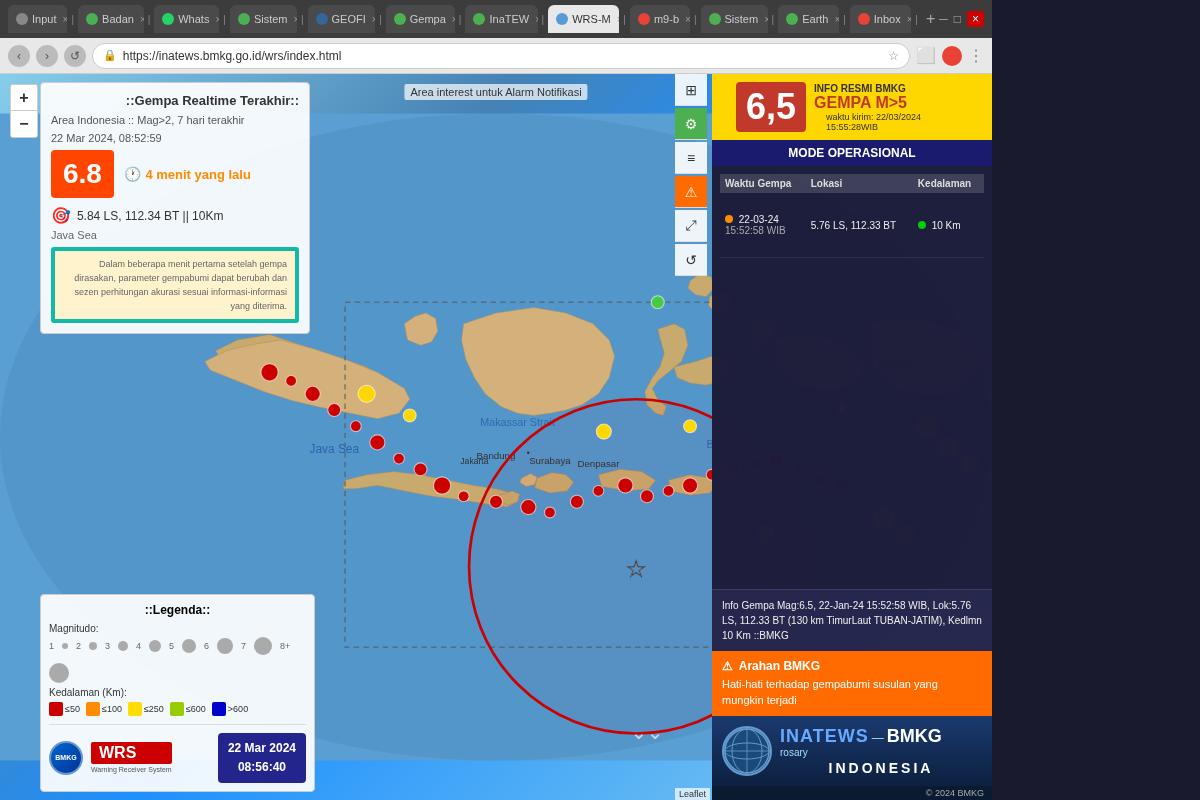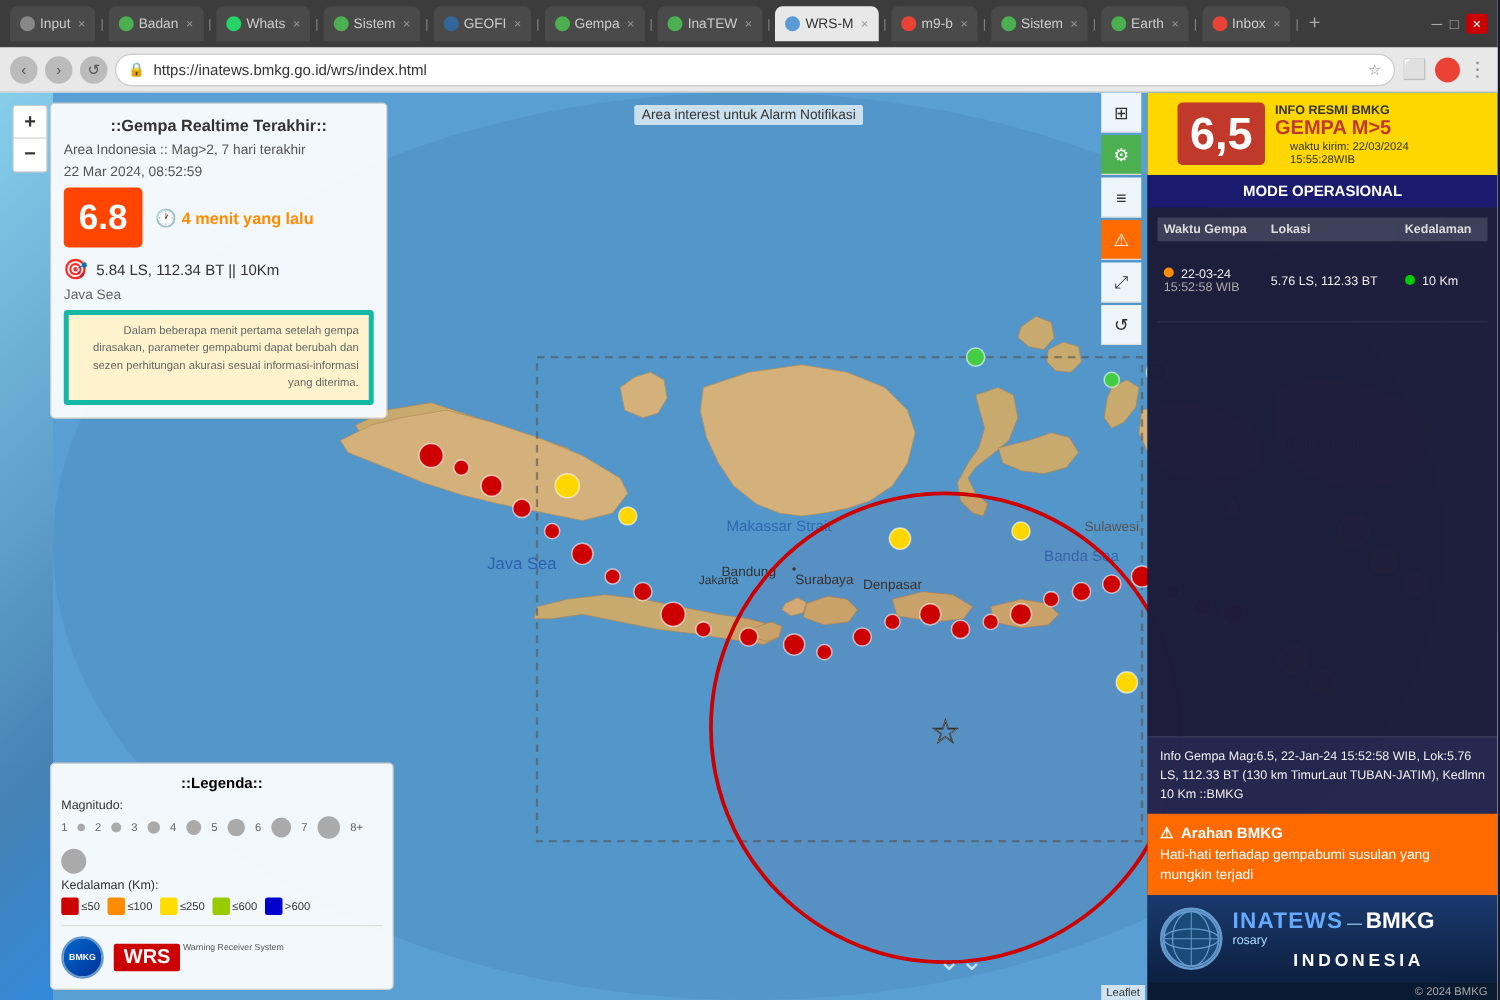--- a/index.html
+++ b/index.html
@@ -1,19 +1,19 @@
 <!DOCTYPE html>
 <html><head>
   <meta charset="utf-8">
   <style>
     * { margin: 0; padding: 0; box-sizing: border-box; }
     body { width: 1200px; height: 800px; overflow: hidden; font-family: Arial, sans-serif; background: #1a1a2e; }
 
     
-    .browser-frame { width: 1198px; height: 800px; display: flex; flex-direction: column; background: #f0f0f0; }
+    .browser-frame { width: 992px; height: 800px; display: flex; flex-direction: column; background: #f0f0f0; }
     .browser-top { background: #3c3c3c; height: 38px; display: flex; align-items: center; padding: 0 8px; gap: 4px; }
     .browser-tab { display: flex; align-items: center; height: 28px; padding: 0 8px; border-radius: 6px 6px 0 0; font-size: 11px; color: #ccc; background: #4a4a4a; gap: 4px; max-width: 100px; white-space: nowrap; overflow: hidden; }
     .browser-tab.active { background: #e8e8e8; color: #333; }
     .browser-tab .tab-icon { width: 12px; height: 12px; border-radius: 50%; background: #888; flex-shrink: 0; }
     .browser-tab .tab-icon.green { background: #4CAF50; }
     .browser-tab .tab-icon.mail { background: #EA4335; }
     .tab-close { margin-left: 2px; font-size: 10px; color: #999; cursor: pointer; }
 
     .browser-toolbar { background: #e8e8e8; height: 36px; display: flex; align-items: center; padding: 0 8px; gap: 6px; border-bottom: 1px solid #ccc; }
     .nav-btn { width: 22px; height: 22px; border-radius: 50%; background: #bbb; display: flex; align-items: center; justify-content: center; font-size: 12px; color: #555; cursor: pointer; }
@@ -32,21 +32,21 @@
     
     .zoom-controls { position: absolute; top: 10px; left: 10px; z-index: 100; display: flex; flex-direction: column; background: white; border: 1px solid #ccc; border-radius: 3px; overflow: hidden; }
     .zoom-btn { width: 26px; height: 26px; display: flex; align-items: center; justify-content: center; font-size: 16px; font-weight: bold; cursor: pointer; color: #333; border-bottom: 1px solid #ccc; background: white; }
     .zoom-btn:last-child { border-bottom: none; }
 
     
     .panel { position: absolute; background: rgba(255,255,255,0.92); border: 1px solid #ccc; border-radius: 4px; z-index: 200; }
 
     
     .gempa-panel { top: 8px; left: 40px; width: 270px; padding: 10px; }
-    .gempa-title { text-align: center; font-weight: bold; font-size: 13px; color: #333; margin-bottom: 6px; }
+    .gempa-title { text-align: right; font-weight: bold; font-size: 13px; color: #333; margin-bottom: 6px; }
     .gempa-subtitle { font-size: 11px; color: #555; margin-bottom: 6px; }
     .gempa-main { display: flex; align-items: center; gap: 10px; margin-bottom: 8px; }
     .magnitude-big { background: #ff4500; color: white; font-size: 28px; font-weight: bold; padding: 8px 12px; border-radius: 4px; min-width: 60px; text-align: left; }
     .gempa-time { display: flex; flex-direction: column; gap: 4px; }
     .gempa-ago { display: flex; align-items: center; gap: 4px; font-size: 13px; color: #ff8c00; font-weight: bold; }
     .clock-icon { font-size: 14px; }
     .gempa-location { display: flex; align-items: center; gap: 6px; font-size: 12px; color: #333; margin-bottom: 4px; }
     .target-icon { color: #cc0000; font-size: 16px; }
     .location-name { font-size: 11px; color: #666; }
     .gempa-warning { background: #fff3cd; border: 4px solid #14b8a6; border-radius: 3px; padding: 6px 8px; font-size: 10px; color: #555; line-height: 1.4; margin-top: 6px; text-align: right; }
@@ -394,23 +394,27 @@
           <div style="display:flex;align-items:center;gap:2px">
             <div style="width:14px;height:14px;border-radius:2px;background:#0000cc"></div>
             <span style="font-size:9px;color:#333">&gt;600</span>
           </div>
         </div>
 
         <div style="display:flex;align-items:center;gap:8px;margin-top:8px;padding-top:8px;border-top:1px solid #ddd">
           <div style="display:flex;flex-direction:column;align-items:center;gap:2px">
             <div style="width:34px;height:34px;border-radius:50%;background:linear-gradient(135deg,#0066cc,#003399);display:flex;align-items:center;justify-content:center;color:white;font-size:7px;font-weight:bold;border:2px solid #6699cc">BMKG</div>
           </div>
-          <div style="display:flex;flex-direction:row;gap:2px">
+          <div style="display:flex;flex-direction:column;gap:2px">
             <div style="background:#cc0000;color:white;font-size:16px;font-weight:bold;padding:2px 8px;border-radius:2px">WRS</div>
             <div style="font-size:7px;color:#555">Warning Receiver System</div>
+          </div>
+          <div style="background:rgba(0,0,120,0.85);color:white;padding:6px 10px;border-radius:4px;font-weight:bold;text-align:center;font-size:12px;line-height:1.6;margin-left:auto">
+            <div>22 Mar 2024</div>
+            <div>08:56:40</div>
           </div>
         </div>
       </div>
 
       <div class="right-icons">
         <div class="right-icon-btn">⊞</div>
         <div class="right-icon-btn green">⚙</div>
         <div class="right-icon-btn">≡</div>
         <div class="right-icon-btn orange">⚠</div>
         <div class="right-icon-btn">⤢</div>

